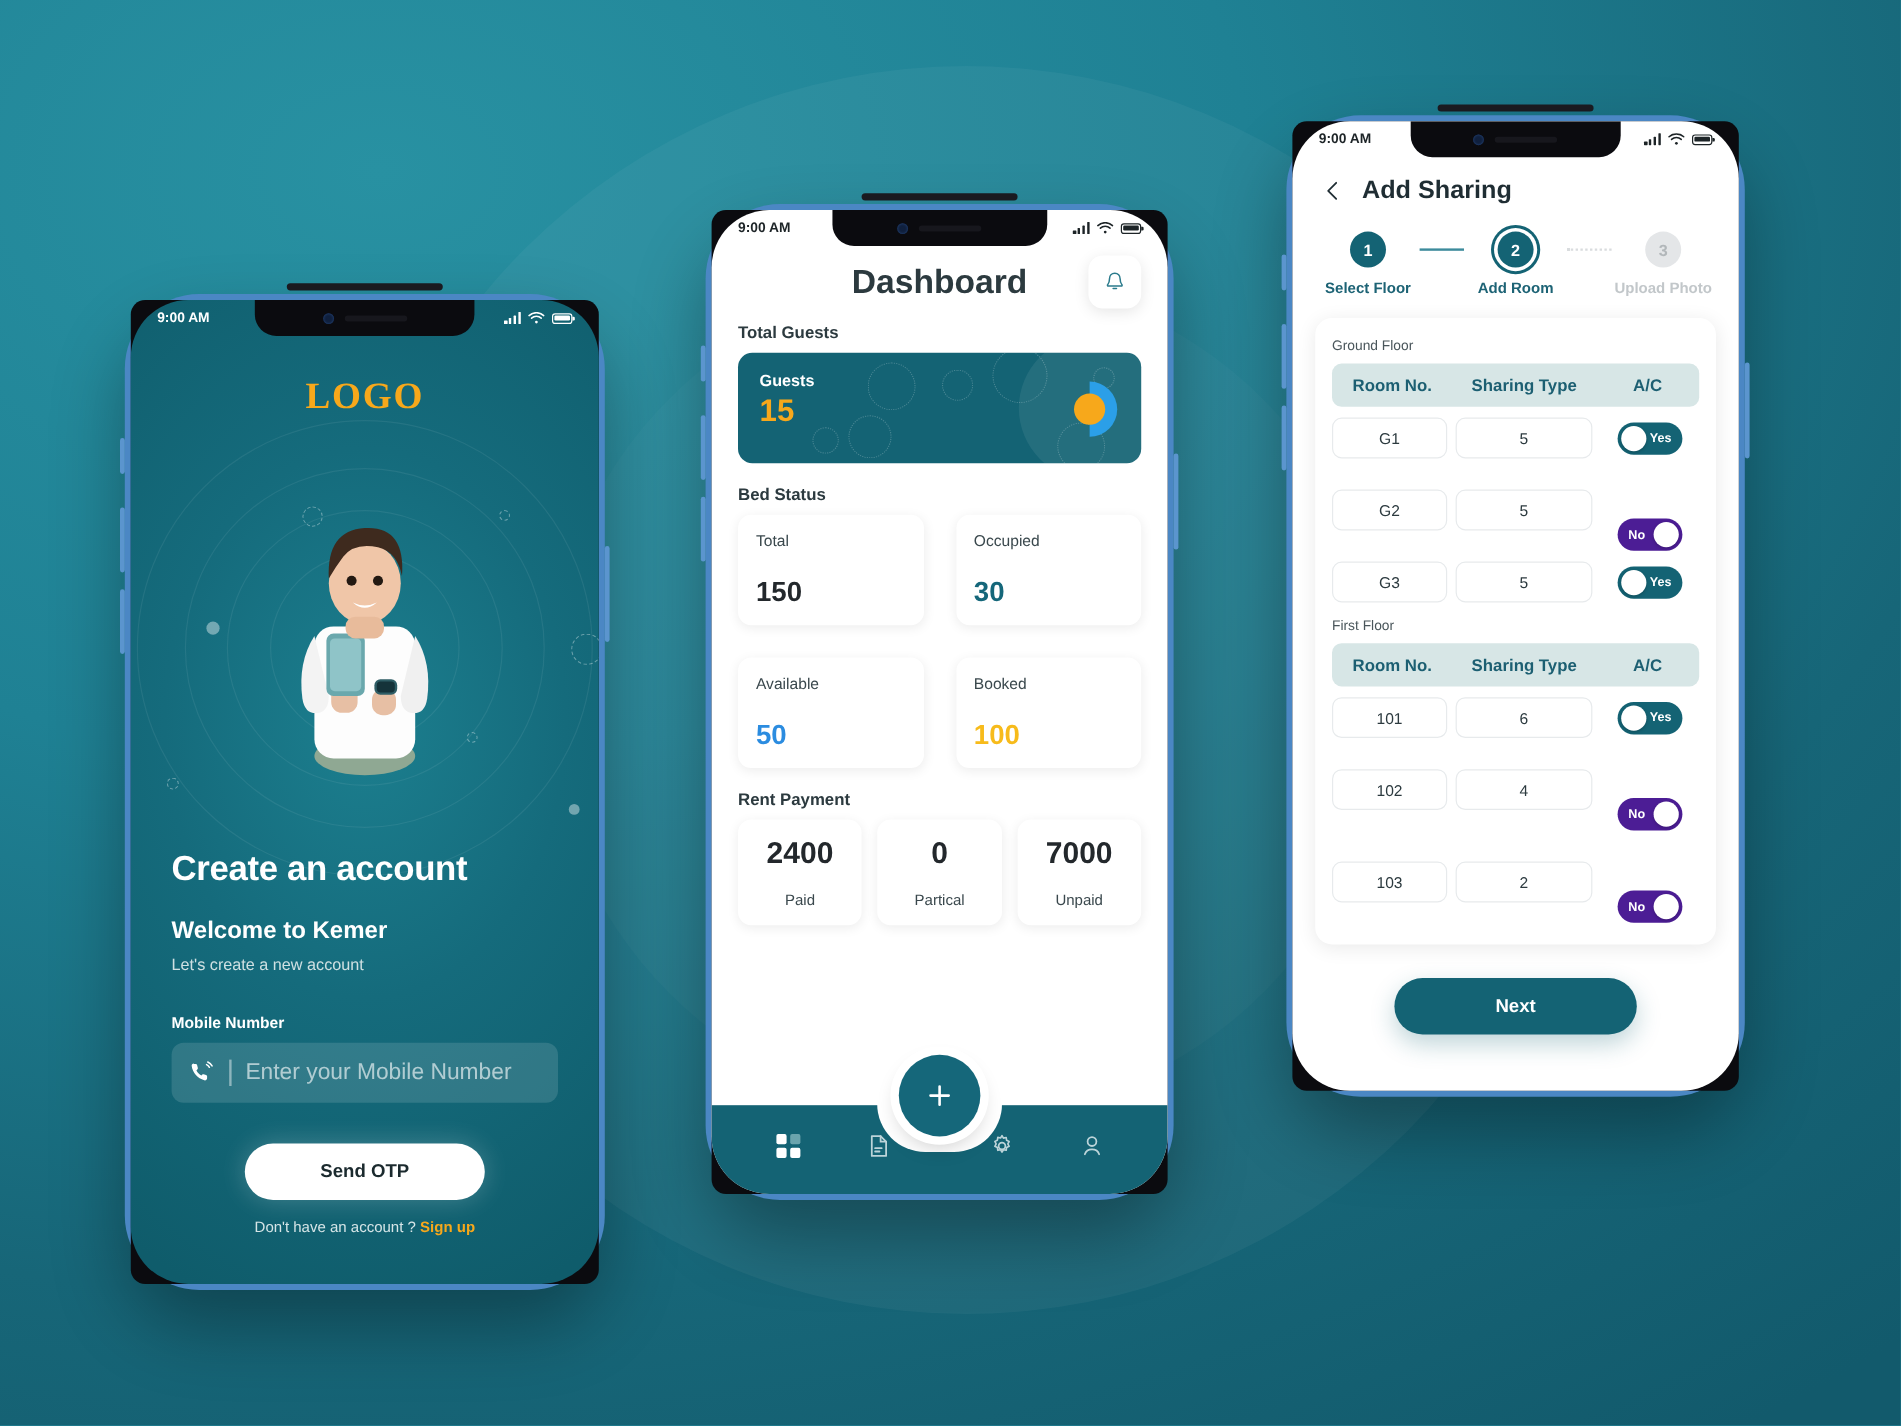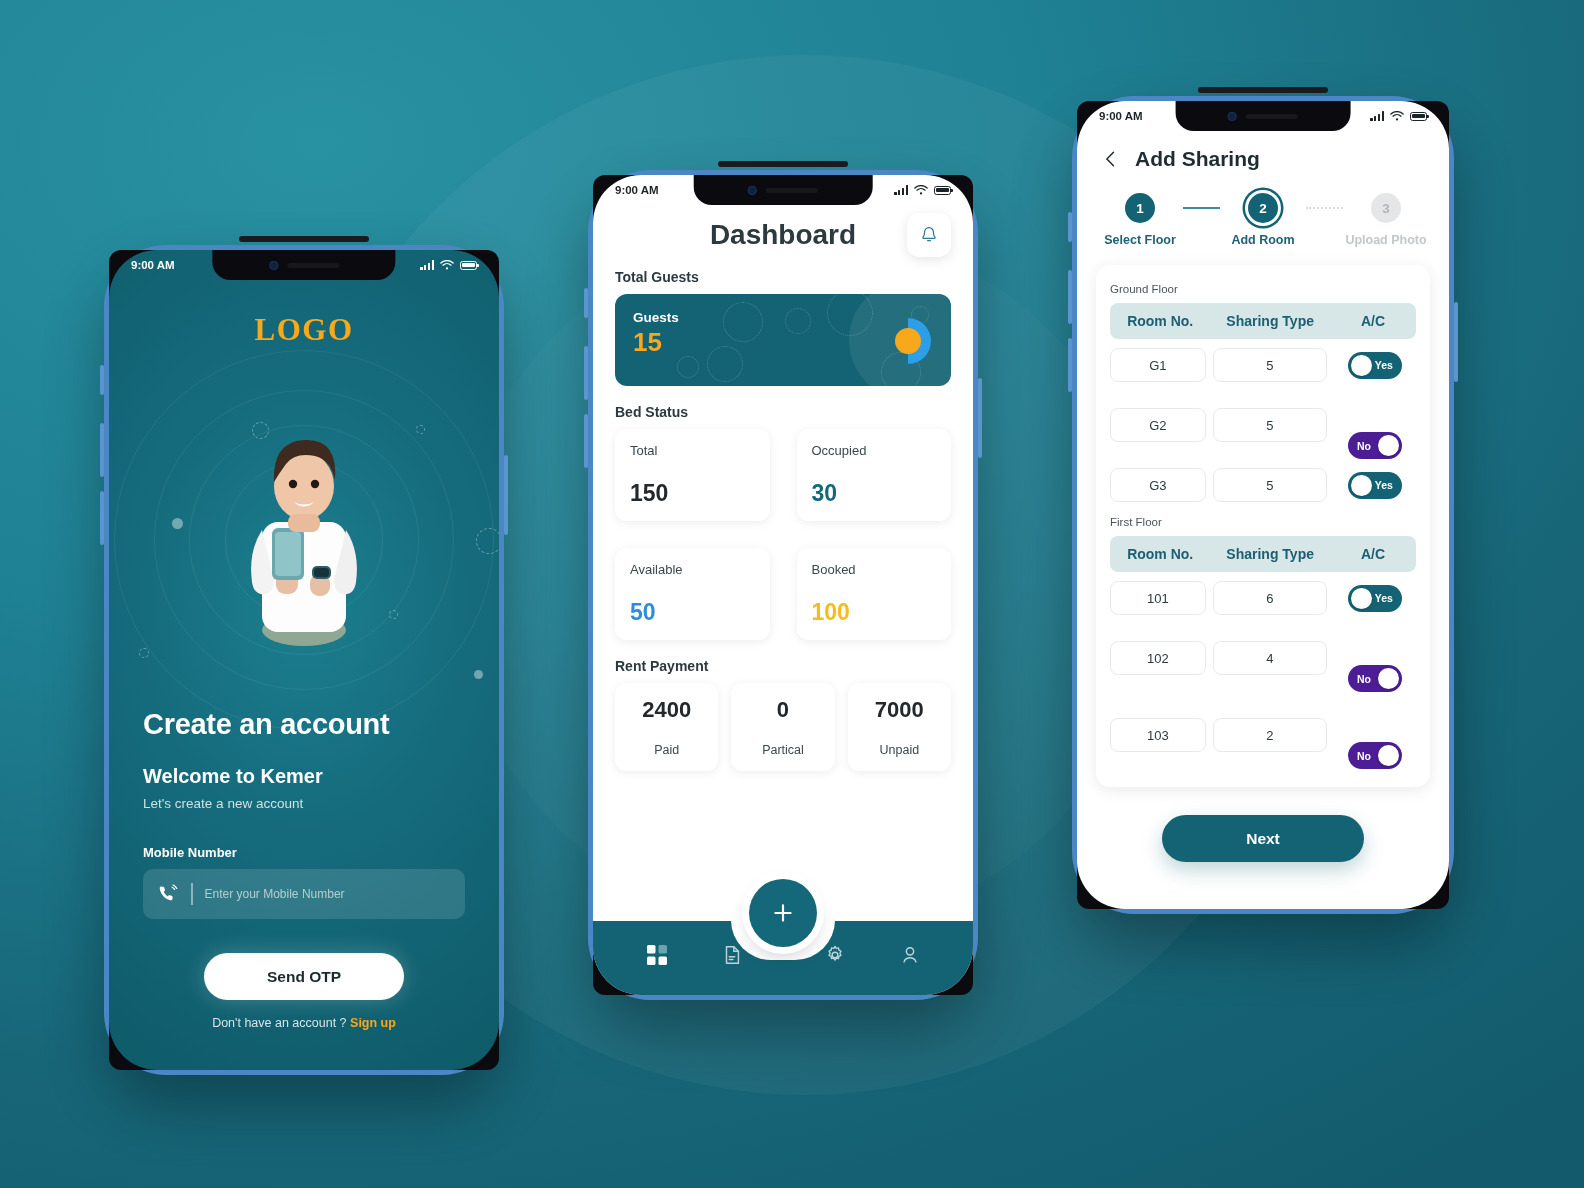--- a/index.html
+++ b/index.html
@@ -97,21 +97,21 @@
   .sub-title { color:#cfe0e2; font-size:13.5px; margin-bottom:34px;}
   .fld-label { color:#fff; font-size:13px; font-weight:bold; margin-bottom:9px;}
   .input-wrap {
     background: rgba(255,255,255,0.13);
     border-radius: 10px; height: 50px;
     display:flex; align-items:center; padding: 0 14px; gap:12px;
   }
   .divider-v { width:1.5px; height:22px; background: rgba(255,255,255,0.45); }
   .input-wrap input {
     border:0; background:transparent; outline:none; flex:1;
-    color:#fff; font-size:12px; font-family:inherit;
+    color:#fff; font-size:19px; font-family:inherit;
   }
   .input-wrap input::placeholder { color: rgba(255,255,255,0.62); }
   .otp-btn {
     display:block; margin: 34px auto 0; width: 200px; height: 47px;
     background:#fff; border:0; border-radius:26px; cursor:pointer;
     color:#1b2a2e; font-size:15.5px; font-weight:bold; font-family:inherit;
     box-shadow: 0 0 22px rgba(255,255,255,0.22);
   }
   .signup-line { text-align:center; margin-top:16px; font-size:12.5px; color:#d6e5e7; }
   .signup-line a { color:#f7a81b; font-weight:bold; text-decoration:none; }
@@ -147,21 +147,21 @@
     display:flex; flex-direction:column; justify-content:space-between;
   }
   .stat-lab { font-size:13px; color:#3a484d; }
   .stat-val { font-size:23px; font-weight:bold; }
   .rent-grid { display:grid; grid-template-columns:1fr 1fr 1fr; gap:13px; }
   .rent-card {
     background:#fff; border-radius:11px; padding:14px 8px; height:88px;
     box-shadow: 0 2px 10px rgba(0,0,0,0.075);
     display:flex; flex-direction:column; align-items:center; justify-content:space-between;
   }
-  .rent-val { font-size:22px; font-weight:bold; color:#23282c; }
+  .rent-val { font-size:25px; font-weight:bold; color:#23282c; }
   .rent-lab { font-size:12.5px; color:#3a484d; }
   .tabbar {
     position:absolute; left:0; right:0; bottom:0; height:74px;
     background:#146374;
     display:flex; align-items:center; justify-content:space-around;
     padding: 10px 26px 16px;
   }
   .tabbar .notchcut {
     position:absolute; top:-1px; left:50%; transform:translateX(-50%);
     width:104px; height:40px; background: #fff;

